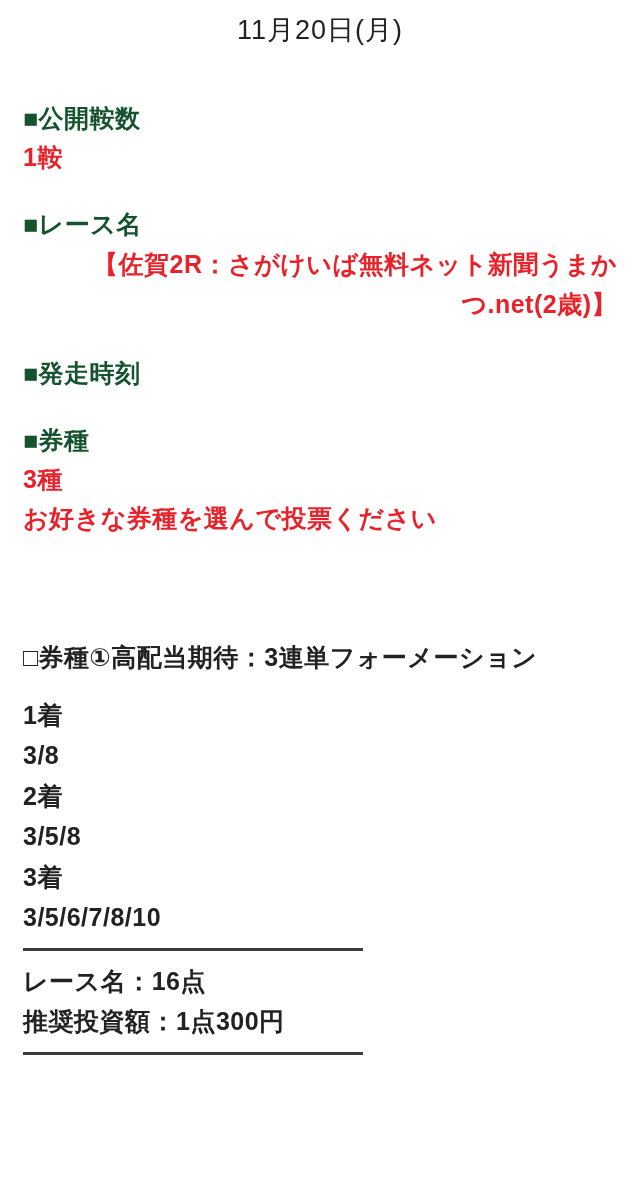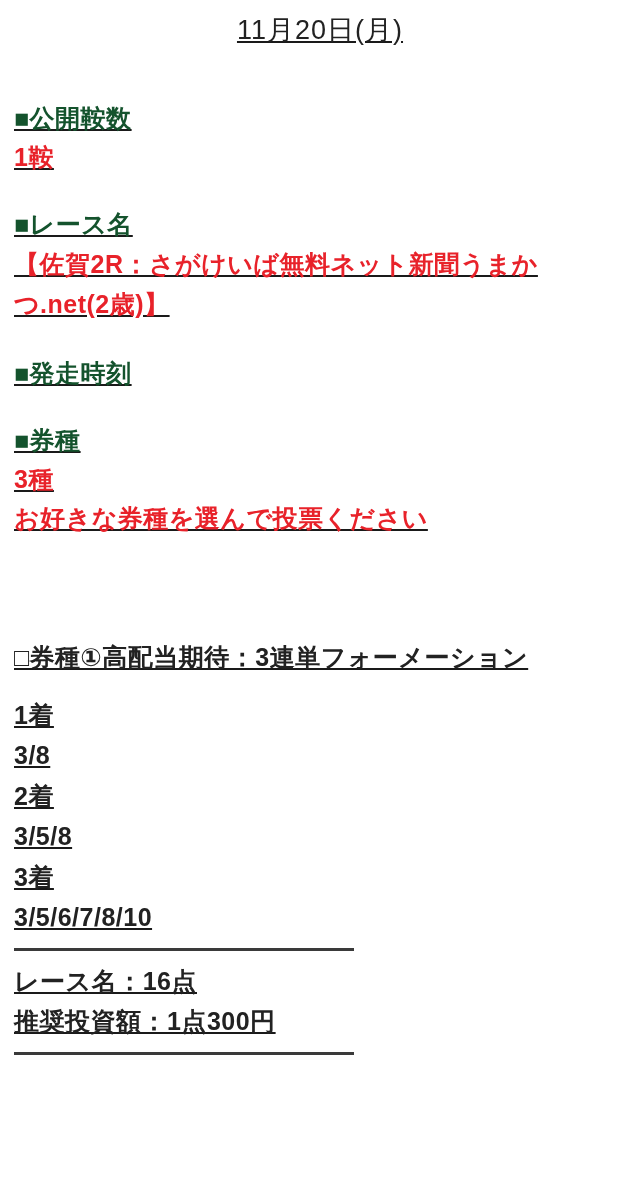--- a/index.html
+++ b/index.html
@@ -12,22 +12,21 @@
     height: 1193px;
     font-family: "Liberation Sans", "DejaVu Sans", sans-serif;
     color: #1a1a1a;
     overflow: hidden;
     position: relative;
   }
   .page {
     width: 640px;
     height: 1193px;
     box-sizing: border-box;
-    padding: 0 14px;
-    text-decoration: underline;
+    padding: 0 23px;
   }
   .date-header {
     text-align: center;
     font-size: 27px;
     font-weight: 400;
     letter-spacing: 1px;
     color: #222222;
     padding-top: 12px;
     padding-bottom: 4px;
   }
@@ -45,20 +44,21 @@
   }
   .sec-value {
     font-size: 25px;
     font-weight: bold;
     color: #e8222a;
     line-height: 1.55;
     letter-spacing: 0.5px;
   }
   .sec-value.wrap {
     line-height: 1.62;
+    text-align: right;
   }
   .ticket-head {
     font-size: 25px;
     font-weight: bold;
     color: #222222;
     line-height: 1.5;
     letter-spacing: 0.5px;
     margin-top: 40px;
   }
   .plain-line {

